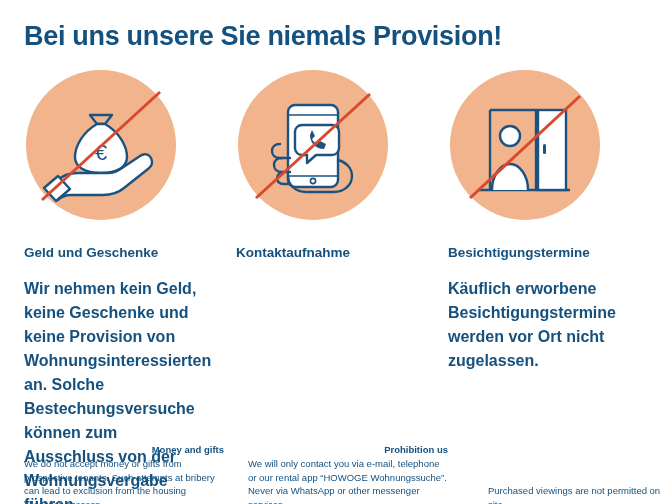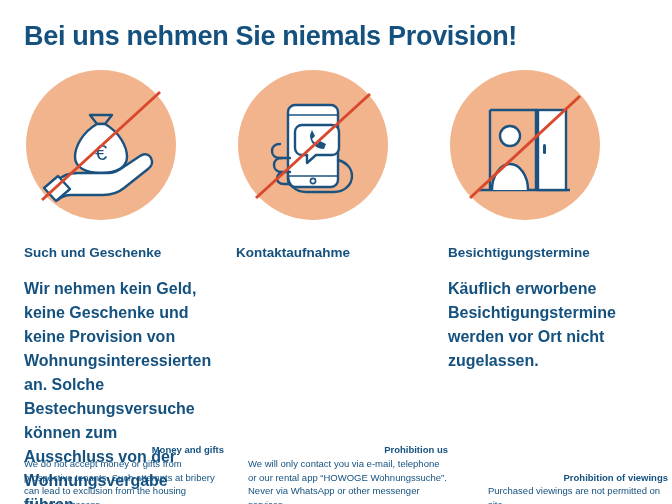--- a/index.html
+++ b/index.html
@@ -95,40 +95,40 @@
   }
   .en-col-1 { left: 24px; width: 200px; }
   .en-col-2 { left: 248px; width: 200px; }
   .en-col-3 { left: 488px; width: 180px; }
 </style>
 </head>
 <body>
 
 <div class="page">
 
-  <h1 class="headline">Bei uns nehmen Sie niemals Provision!</h1>
+  <h1 class="headline">Bei uns unsere Sie niemals Provision!</h1>
 
   <div class="columns">
 
     <div class="col">
       <div class="icon-wrap">
         <div class="circle"></div>
         <svg class="glyph" viewBox="0 0 150 150">
 
           <path d="M64 45 h22 l-7 9 h-8 z" fill="none" stroke="#1b5280" stroke-width="2.4" stroke-linejoin="round"></path>
           <path d="M71 54 c-14 8 -22 22 -22 33 c0 10 10 16 26 16 c16 0 26 -6 26 -16 c0 -11 -8 -25 -22 -33 z" fill="#ffffff" stroke="#1b5280" stroke-width="2.4" stroke-linejoin="round"></path>
           <text x="75" y="90" font-family="Liberation Sans, sans-serif" font-size="22" fill="#1b5280" text-anchor="middle">€</text>
 
           <path d="M30 112 c6 -7 14 -9 22 -9 h30 c6 0 10 -2 14 -5 l18 -12 c4 -3 9 -2 11 2 c2 4 1 8 -3 11 l-24 19 c-6 5 -13 7 -21 7 h-32 c-6 0 -10 2 -13 5" fill="#ffffff" stroke="#1b5280" stroke-width="2.4" stroke-linejoin="round" stroke-linecap="round"></path>
           <path d="M18 118 l14 -12 l12 13 l-14 12 z" fill="#ffffff" stroke="#1b5280" stroke-width="2.4" stroke-linejoin="round"></path>
 
           <line x1="16" y1="130" x2="134" y2="22" stroke="#d8492e" stroke-width="3"></line>
         </svg>
       </div>
-      <div class="subhead">Such und Geschenke</div>
+      <div class="subhead">Geld und Geschenke</div>
       <div class="body-de">Wir nehmen kein Geld, keine Geschenke und keine Provision von Wohnungsinteressierten an. Solche Bestechungsversuche können zum Ausschluss von der Wohnungsvergabe führen.</div>
     </div>
 
     <div class="col">
       <div class="icon-wrap">
         <div class="circle"></div>
         <svg class="glyph" viewBox="0 0 150 150">
 
           <rect x="50" y="35" width="50" height="82" rx="7" ry="7" fill="#ffffff" stroke="#1b5280" stroke-width="2.4"></rect>
           <line x1="50" y1="45" x2="100" y2="45" stroke="#1b5280" stroke-width="1.6"></line>
@@ -176,17 +176,16 @@
 
   <div class="en-block en-col-1">
     <div class="en-head">Money and gifts</div>
     <div class="en-body">We do not accept money or gifts from prospective tenants. Such attempts at bribery can lead to exclusion from the housing allocation process.</div>
   </div>
   <div class="en-block en-col-2">
     <div class="en-head">Prohibition us</div>
     <div class="en-body">We will only contact you via e-mail, telephone or our rental app “HOWOGE Wohnungssuche”. Never via WhatsApp or other messenger services.</div>
   </div>
   <div class="en-block en-col-3">
-    <div class="en-head">Prohibition of viewings</div>
     <div class="en-body">Purchased viewings are not permitted on site.</div>
   </div>
 
 </div>
 
 </body></html>

